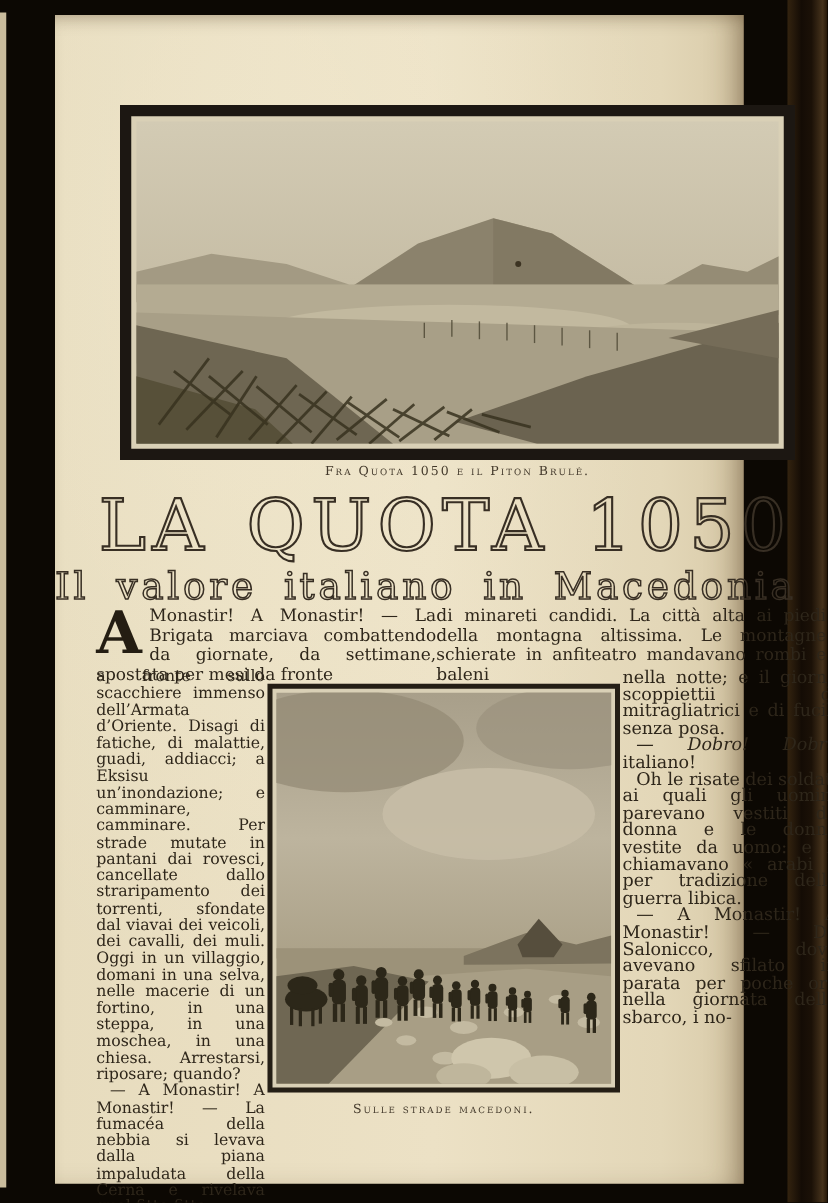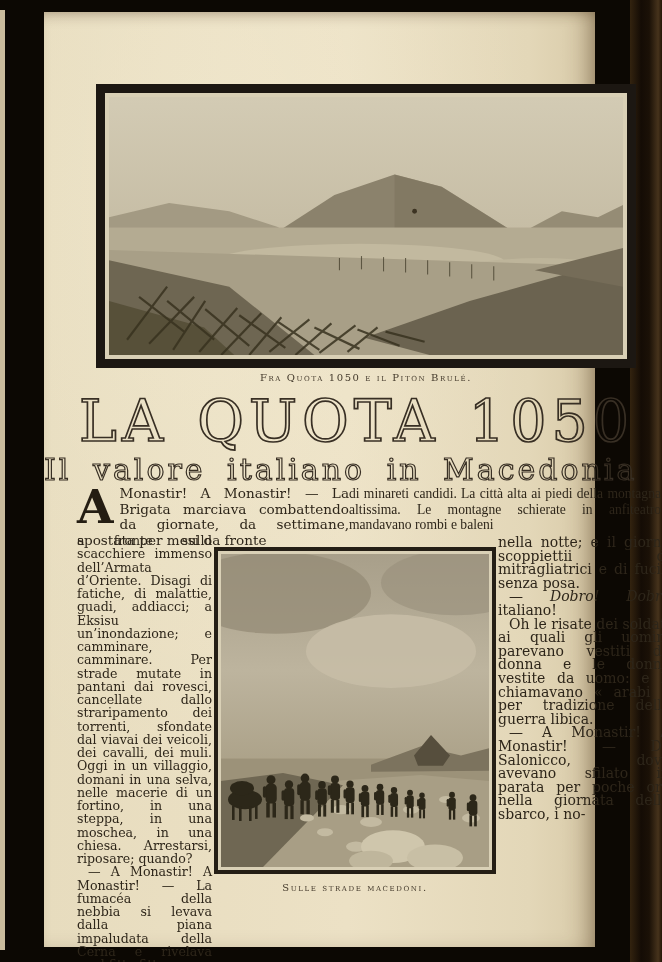--- a/index.html
+++ b/index.html
@@ -39,21 +39,21 @@
   }
   .subtitle{
     position:absolute;left:0;top:440px;width:625px;text-align:left;white-space:nowrap;
     font-size:30px;letter-spacing:3px;word-spacing:9px;
     color:transparent;-webkit-text-stroke:1.2px #382f24;
   }
   
   .body-text p{margin:0;color:#2e261a;text-align:justify;}
   .intro-row{position:absolute;left:33px;top:474px;width:594px;display:flex;}
   .intro-left{width:272px;font-size:13.6px;line-height:15.6px;}
-  .intro-right{width:312px;margin-left:10px;font-size:13.6px;line-height:15.6px;font-family:Liberation Serif, serif;}
+  .intro-right{width:312px;margin-left:10px;font-size:13.6px;line-height:15.6px;}
   .dropcap{
     float:left;font-size:47px;line-height:38px;font-weight:bold;color:#241d12;
     padding:2px 6px 0 0;
   }
   .col-narrow{position:absolute;font-size:12.6px;line-height:13.25px;}
   .col-narrow p{margin:0 0 0 0;}
   .col-narrow p.indent{text-indent:11px;}
   .col1-narrow{left:33px;top:522px;width:135px;}
   .col2-narrow{left:454px;top:524px;width:172px;font-size:14px;line-height:13.6px;}
   .photo-mid{

